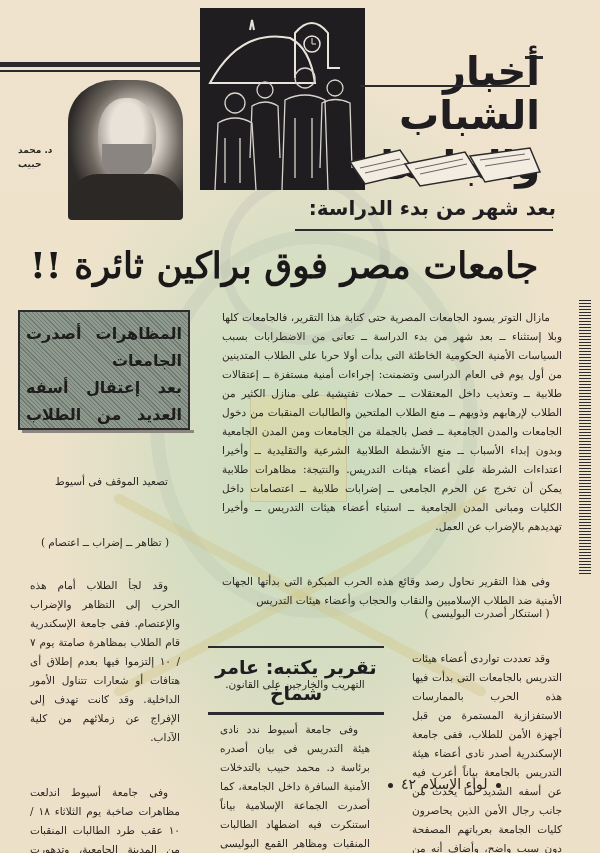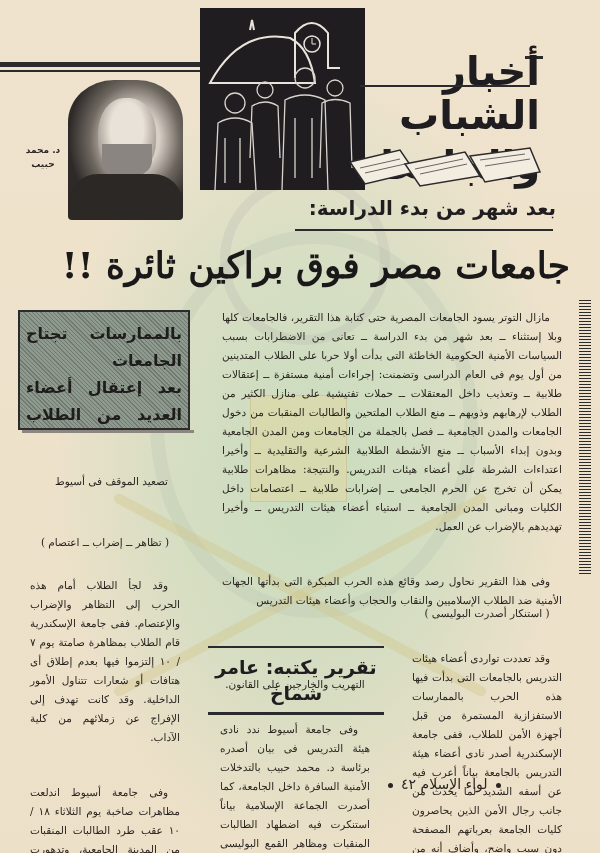--- a/index.html
+++ b/index.html
@@ -72,31 +72,31 @@
     .photo .beard {
       position: absolute; left: 34px; top: 64px; width: 50px; height: 34px;
       background: #8a8580; border-radius: 0 0 50% 50%;
     }
     .photo .jacket {
       position: absolute; left: 0; bottom: 0; width: 115px; height: 46px;
       background: #2c2825; border-radius: 30px 30px 4px 4px;
     }
     .photo-caption {
       position: absolute; left: 18px; top: 143px; width: 50px; direction: rtl;
-      font-size: 9px; font-weight: bold; text-align: center; line-height: 14px;
+      font-size: 9px; font-weight: bold; text-align: left; line-height: 14px;
     }
 
     
     .kicker {
       position: absolute; right: 44px; top: 196px; direction: rtl;
       font-size: 20px; font-weight: bold; color: #1f1d1f;
     }
     .kicker-rule { position: absolute; left: 295px; top: 229px; width: 258px; height: 2px; background: #2b2a2c; }
     .headline {
-      position: absolute; left: 30px; top: 240px; width: 540px; direction: rtl; text-align: right;
+      position: absolute; left: 30px; top: 240px; width: 540px; direction: rtl; text-align: left;
       font-family: "DejaVu Serif", serif; font-weight: bold; font-size: 36px; color: #1a1818;
       line-height: 50px; letter-spacing: 0;
     }
 
     
     .pullquote {
       position: absolute; left: 18px; top: 310px; width: 172px; height: 120px;
       border: 2px solid #2b2a2c;
       background:
         repeating-linear-gradient(45deg, rgba(60,60,60,0.35) 0 1px, rgba(0,0,0,0) 1px 3px),
@@ -199,22 +199,22 @@
   <div class="photo-caption">
     <div>د. محمد</div>
     <div>حبيب</div>
   </div>
 
   <div class="kicker">بعد شهر من بدء الدراسة:</div>
   <div class="kicker-rule"></div>
   <div class="headline">جامعات مصر فوق براكين ثائرة !!</div>
 
   <div class="pullquote">
-    <span class="pq-line">بالممارسات تجتاح الجامعات</span>
-    <span class="pq-line">بعد إعتقال أعضاء</span>
+    <span class="pq-line">المظاهرات أصدرت الجامعات</span>
+    <span class="pq-line">بعد إعتقال أسفه</span>
     <span class="pq-line">العديد من الطلاب</span>
   </div>
   <div class="pullquote-shadow"></div>
 
   <div class="col col-right-top">
     <p>مازال التوتر يسود الجامعات المصرية حتى كتابة هذا التقرير، فالجامعات كلها وبلا إستثناء ــ بعد شهر من بدء الدراسة ــ تعانى من الاضطرابات بسبب السياسات الأمنية الحكومية الخاطئة التى بدأت أولا حربا على الطلاب المتدينين من أول يوم فى العام الدراسى وتضمنت: إجراءات أمنية مستفزة ــ إعتقالات طلابية ــ وتعذيب داخل المعتقلات ــ حملات تفتيشية على منازل الكثير من الطلاب لإرهابهم وذويهم ــ منع الطلاب الملتحين والطالبات المنقبات من دخول الجامعات والمدن الجامعية ــ فصل بالجملة من الجامعات ومن المدن الجامعية وبدون إبداء الأسباب ــ منع الأنشطة الطلابية الشرعية والتقليدية ــ وأخيرا اعتداءات الشرطة على أعضاء هيئات التدريس. والنتيجة: مظاهرات طلابية يمكن أن تخرج عن الحرم الجامعى ــ إضرابات طلابية ــ اعتصامات داخل الكليات ومبانى المدن الجامعية ــ استياء أعضاء هيئات التدريس ــ وأخيرا تهديدهم بالإضراب عن العمل.</p>
     <div class="gap"></div>
     <p>وفى هذا التقرير نحاول رصد وقائع هذه الحرب المبكرة التى بدأتها الجهات الأمنية ضد الطلاب الإسلاميين والنقاب والحجاب وأعضاء هيئات التدريس</p>
   </div>
   <div class="bars"></div>

